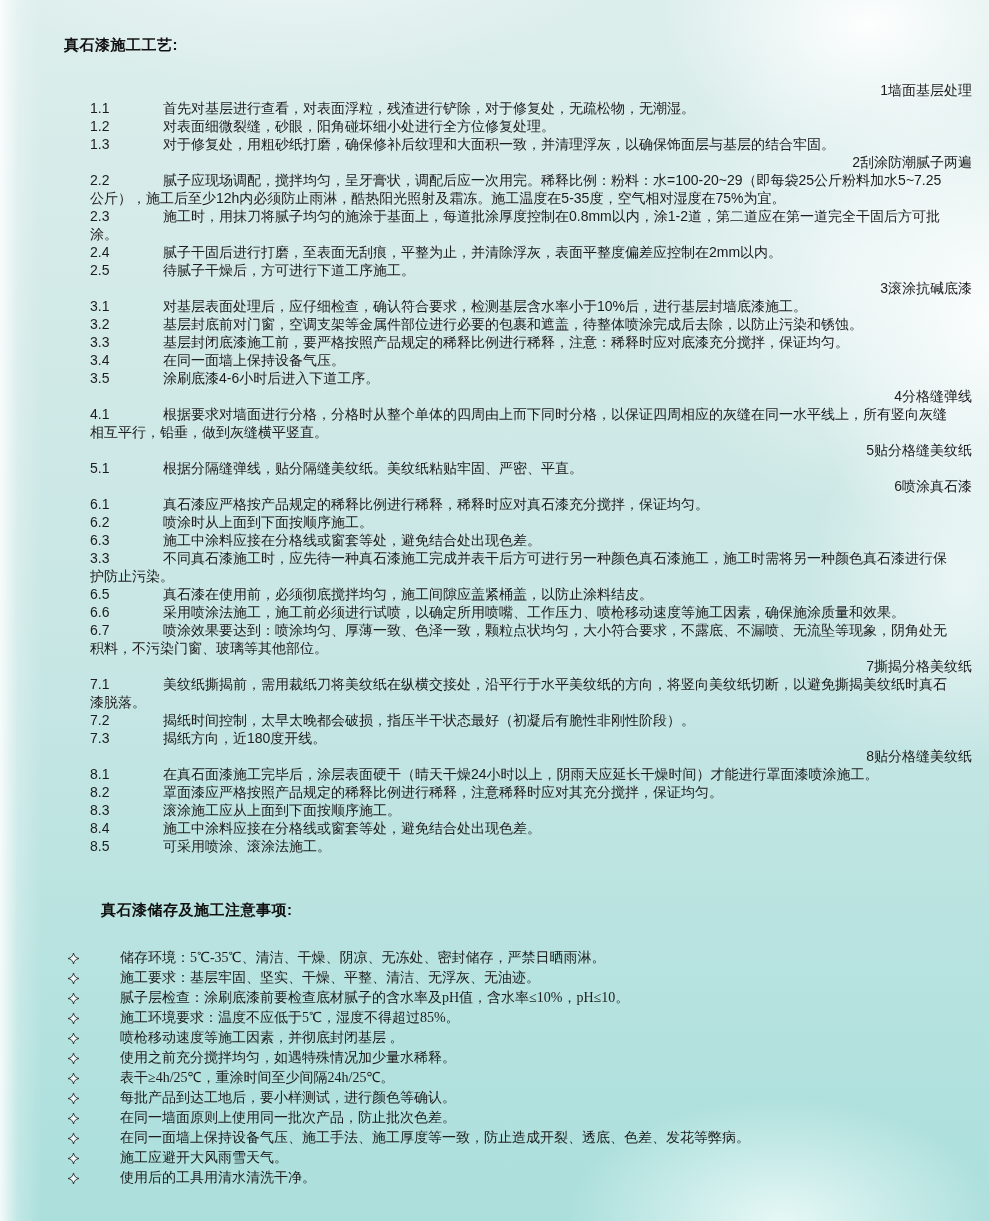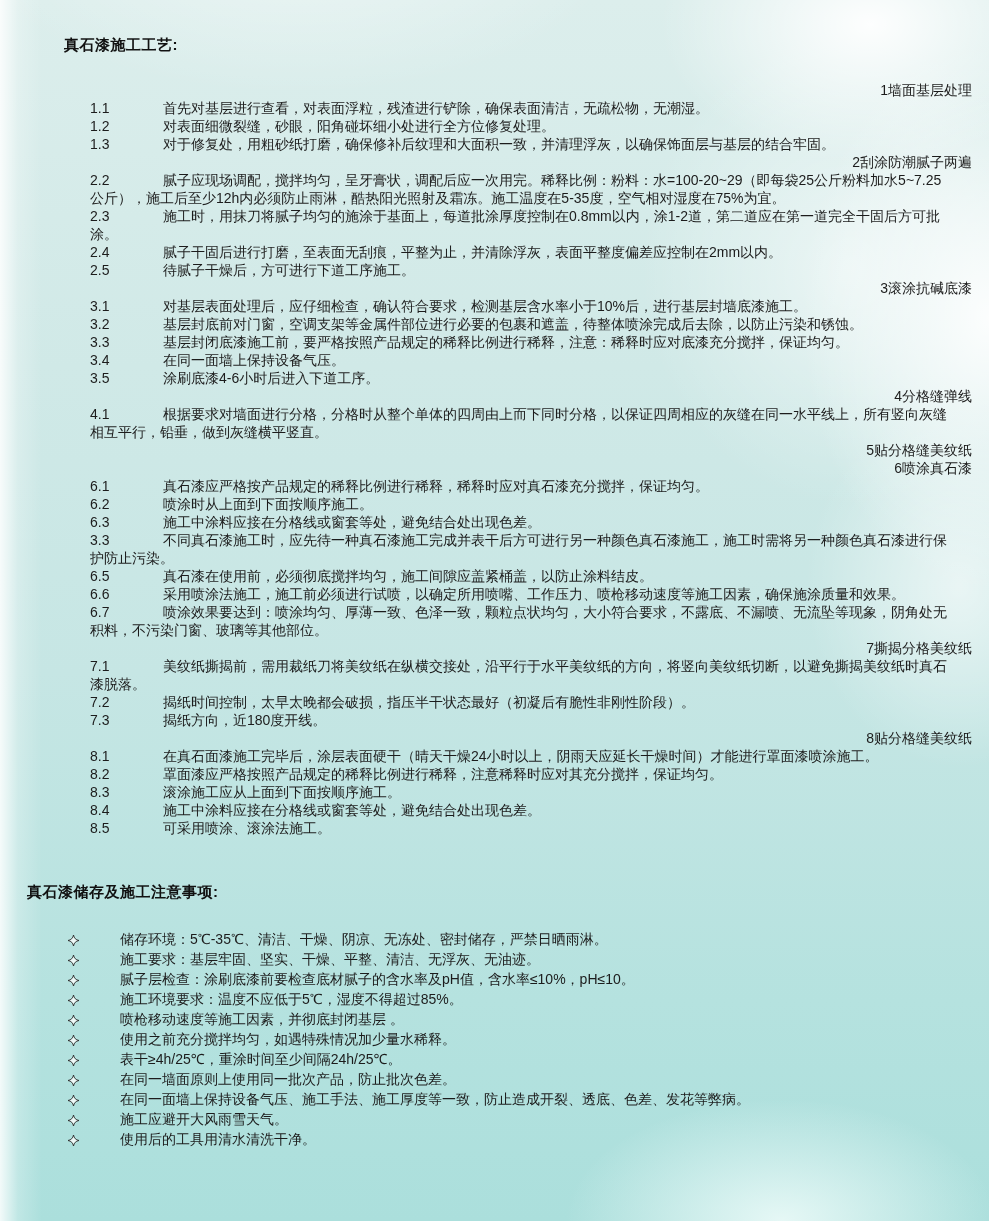--- a/index.html
+++ b/index.html
@@ -24,69 +24,70 @@
 
   .content { position: absolute; top: 0; left: 0; width: 100%; }
 
   .doc-title {
     margin: 36px 0 26px 64px;
     font-size: 15px;
     font-weight: bold;
     letter-spacing: 0.5px;
     color: #111;
   }
-  .doc-title.second { margin: 46px 0 28px 27px; }
+  .doc-title.second { margin: 46px 0 28px 101px; }
 
   .proc-list { font-size: 14px; line-height: 18px; }
 
   .sec-row { margin-left: 92px; width: 880px; text-align: right; }
   .sec-row .num { display: inline-block; width: 46px; }
 
   .item-row { margin-left: 90px; width: 858px; }
   .item-row .num { display: inline-block; width: 73px; vertical-align: top; }
   .item-row .txt { display: inline; }
 
   .notes-list { font-size: 14px; line-height: 18px; }
   .note-row { margin-left: 68px; width: 880px; }
   .note-row .bullet {
     display: inline-block;
     width: 52px;
     vertical-align: top;
     padding-top: 2px;
   }
   .note-row .bullet svg { display: inline-block; }
-  .note-row .txt { display: inline; }
+  .note-row .txt { display: inline; font-family: Liberation Serif, serif; }
 </style>
 </head>
 <body>
 
 <div class="page">
   <div class="content">
 
     <div class="doc-title">真石漆施工工艺:</div>
 
     <div class="proc-list" id="process-list">
         <div class="sec-row"><span class="num">1</span><span class="txt">墙面基层处理</span></div>
-        <div class="item-row"><span class="num">1.1</span><span class="txt">首先对基层进行查看，对表面浮粒，残渣进行铲除，确保表面清洁，无疏松物，无潮湿。</span></div>
+        <div class="item-row"><span class="num">1.1</span><span class="txt">首先对基层进行查看，对表面浮粒，残渣进行铲除，对于修复处，无疏松物，无潮湿。</span></div>
         <div class="item-row"><span class="num">1.2</span><span class="txt">对表面细微裂缝，砂眼，阳角碰坏细小处进行全方位修复处理。</span></div>
         <div class="item-row"><span class="num">1.3</span><span class="txt">对于修复处，用粗砂纸打磨，确保修补后纹理和大面积一致，并清理浮灰，以确保饰面层与基层的结合牢固。</span></div>
         <div class="sec-row"><span class="num">2</span><span class="txt">刮涂防潮腻子两遍</span></div>
         <div class="item-row"><span class="num">2.2</span><span class="txt">腻子应现场调配，搅拌均匀，呈牙膏状，调配后应一次用完。稀释比例：粉料：水=100-20~29（即每袋25公斤粉料加水5~7.25公斤），施工后至少12h内必须防止雨淋，酷热阳光照射及霜冻。施工温度在5-35度，空气相对湿度在75%为宜。</span></div>
         <div class="item-row"><span class="num">2.3</span><span class="txt">施工时，用抹刀将腻子均匀的施涂于基面上，每道批涂厚度控制在0.8mm以内，涂1-2道，第二道应在第一道完全干固后方可批涂。</span></div>
         <div class="item-row"><span class="num">2.4</span><span class="txt">腻子干固后进行打磨，至表面无刮痕，平整为止，并清除浮灰，表面平整度偏差应控制在2mm以内。</span></div>
         <div class="item-row"><span class="num">2.5</span><span class="txt">待腻子干燥后，方可进行下道工序施工。</span></div>
         <div class="sec-row"><span class="num">3</span><span class="txt">滚涂抗碱底漆</span></div>
         <div class="item-row"><span class="num">3.1</span><span class="txt">对基层表面处理后，应仔细检查，确认符合要求，检测基层含水率小于10%后，进行基层封墙底漆施工。</span></div>
         <div class="item-row"><span class="num">3.2</span><span class="txt">基层封底前对门窗，空调支架等金属件部位进行必要的包裹和遮盖，待整体喷涂完成后去除，以防止污染和锈蚀。</span></div>
         <div class="item-row"><span class="num">3.3</span><span class="txt">基层封闭底漆施工前，要严格按照产品规定的稀释比例进行稀释，注意：稀释时应对底漆充分搅拌，保证均匀。</span></div>
         <div class="item-row"><span class="num">3.4</span><span class="txt">在同一面墙上保持设备气压。</span></div>
         <div class="item-row"><span class="num">3.5</span><span class="txt">涂刷底漆4-6小时后进入下道工序。</span></div>
         <div class="sec-row"><span class="num">4</span><span class="txt">分格缝弹线</span></div>
         <div class="item-row"><span class="num">4.1</span><span class="txt">根据要求对墙面进行分格，分格时从整个单体的四周由上而下同时分格，以保证四周相应的灰缝在同一水平线上，所有竖向灰缝相互平行，铅垂，做到灰缝横平竖直。</span></div>
         <div class="sec-row"><span class="num">5</span><span class="txt">贴分格缝美纹纸</span></div>
+        <div class="item-row"><span class="num">5.1</span><span class="txt">根据分隔缝弹线，贴分隔缝美纹纸。美纹纸粘贴牢固、严密、平直。</span></div>
         <div class="sec-row"><span class="num">6</span><span class="txt">喷涂真石漆</span></div>
         <div class="item-row"><span class="num">6.1</span><span class="txt">真石漆应严格按产品规定的稀释比例进行稀释，稀释时应对真石漆充分搅拌，保证均匀。</span></div>
         <div class="item-row"><span class="num">6.2</span><span class="txt">喷涂时从上面到下面按顺序施工。</span></div>
         <div class="item-row"><span class="num">6.3</span><span class="txt">施工中涂料应接在分格线或窗套等处，避免结合处出现色差。</span></div>
         <div class="item-row"><span class="num">3.3</span><span class="txt">不同真石漆施工时，应先待一种真石漆施工完成并表干后方可进行另一种颜色真石漆施工，施工时需将另一种颜色真石漆进行保护防止污染。</span></div>
         <div class="item-row"><span class="num">6.5</span><span class="txt">真石漆在使用前，必须彻底搅拌均匀，施工间隙应盖紧桶盖，以防止涂料结皮。</span></div>
         <div class="item-row"><span class="num">6.6</span><span class="txt">采用喷涂法施工，施工前必须进行试喷，以确定所用喷嘴、工作压力、喷枪移动速度等施工因素，确保施涂质量和效果。</span></div>
         <div class="item-row"><span class="num">6.7</span><span class="txt">喷涂效果要达到：喷涂均匀、厚薄一致、色泽一致，颗粒点状均匀，大小符合要求，不露底、不漏喷、无流坠等现象，阴角处无积料，不污染门窗、玻璃等其他部位。</span></div>
         <div class="sec-row"><span class="num">7</span><span class="txt">撕揭分格美纹纸</span></div>
         <div class="item-row"><span class="num">7.1</span><span class="txt">美纹纸撕揭前，需用裁纸刀将美纹纸在纵横交接处，沿平行于水平美纹纸的方向，将竖向美纹纸切断，以避免撕揭美纹纸时真石漆脱落。</span></div>
@@ -119,20 +120,23 @@
               <path d="M6 0 C6.6 3.4 8.6 5.4 12 6 C8.6 6.6 6.6 8.6 6 12 C5.4 8.6 3.4 6.6 0 6 C3.4 5.4 5.4 3.4 6 0 Z" fill="#eef8f7" stroke="#2a2a2a" stroke-width="1"></path>
             </svg></span><span class="txt">喷枪移动速度等施工因素，并彻底封闭基层 。</span></div>
         <div class="note-row"><span class="bullet"><svg width="11" height="11" viewBox="0 0 12 12" aria-hidden="true">
               <path d="M6 0 C6.6 3.4 8.6 5.4 12 6 C8.6 6.6 6.6 8.6 6 12 C5.4 8.6 3.4 6.6 0 6 C3.4 5.4 5.4 3.4 6 0 Z" fill="#eef8f7" stroke="#2a2a2a" stroke-width="1"></path>
             </svg></span><span class="txt">使用之前充分搅拌均匀，如遇特殊情况加少量水稀释。</span></div>
         <div class="note-row"><span class="bullet"><svg width="11" height="11" viewBox="0 0 12 12" aria-hidden="true">
               <path d="M6 0 C6.6 3.4 8.6 5.4 12 6 C8.6 6.6 6.6 8.6 6 12 C5.4 8.6 3.4 6.6 0 6 C3.4 5.4 5.4 3.4 6 0 Z" fill="#eef8f7" stroke="#2a2a2a" stroke-width="1"></path>
             </svg></span><span class="txt">表干≥4h/25℃，重涂时间至少间隔24h/25℃。</span></div>
         <div class="note-row"><span class="bullet"><svg width="11" height="11" viewBox="0 0 12 12" aria-hidden="true">
               <path d="M6 0 C6.6 3.4 8.6 5.4 12 6 C8.6 6.6 6.6 8.6 6 12 C5.4 8.6 3.4 6.6 0 6 C3.4 5.4 5.4 3.4 6 0 Z" fill="#eef8f7" stroke="#2a2a2a" stroke-width="1"></path>
+            </svg></span><span class="txt">每批产品到达工地后，要小样测试，进行颜色等确认。</span></div>
+        <div class="note-row"><span class="bullet"><svg width="11" height="11" viewBox="0 0 12 12" aria-hidden="true">
+              <path d="M6 0 C6.6 3.4 8.6 5.4 12 6 C8.6 6.6 6.6 8.6 6 12 C5.4 8.6 3.4 6.6 0 6 C3.4 5.4 5.4 3.4 6 0 Z" fill="#eef8f7" stroke="#2a2a2a" stroke-width="1"></path>
             </svg></span><span class="txt">在同一墙面原则上使用同一批次产品，防止批次色差。</span></div>
         <div class="note-row"><span class="bullet"><svg width="11" height="11" viewBox="0 0 12 12" aria-hidden="true">
               <path d="M6 0 C6.6 3.4 8.6 5.4 12 6 C8.6 6.6 6.6 8.6 6 12 C5.4 8.6 3.4 6.6 0 6 C3.4 5.4 5.4 3.4 6 0 Z" fill="#eef8f7" stroke="#2a2a2a" stroke-width="1"></path>
             </svg></span><span class="txt">在同一面墙上保持设备气压、施工手法、施工厚度等一致，防止造成开裂、透底、色差、发花等弊病。</span></div>
         <div class="note-row"><span class="bullet"><svg width="11" height="11" viewBox="0 0 12 12" aria-hidden="true">
               <path d="M6 0 C6.6 3.4 8.6 5.4 12 6 C8.6 6.6 6.6 8.6 6 12 C5.4 8.6 3.4 6.6 0 6 C3.4 5.4 5.4 3.4 6 0 Z" fill="#eef8f7" stroke="#2a2a2a" stroke-width="1"></path>
             </svg></span><span class="txt">施工应避开大风雨雪天气。</span></div>
         <div class="note-row"><span class="bullet"><svg width="11" height="11" viewBox="0 0 12 12" aria-hidden="true">
               <path d="M6 0 C6.6 3.4 8.6 5.4 12 6 C8.6 6.6 6.6 8.6 6 12 C5.4 8.6 3.4 6.6 0 6 C3.4 5.4 5.4 3.4 6 0 Z" fill="#eef8f7" stroke="#2a2a2a" stroke-width="1"></path>
             </svg></span><span class="txt">使用后的工具用清水清洗干净。</span></div>

